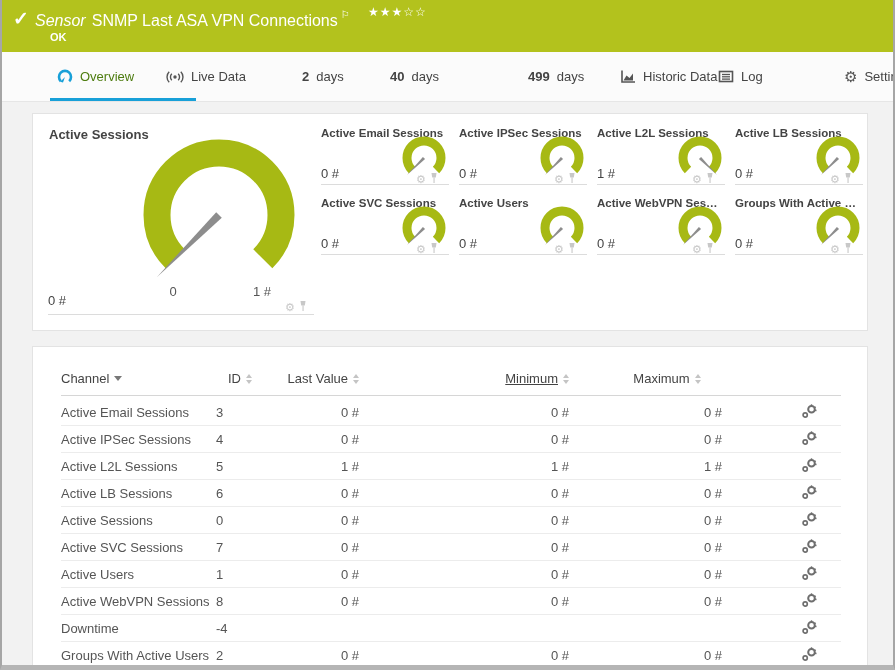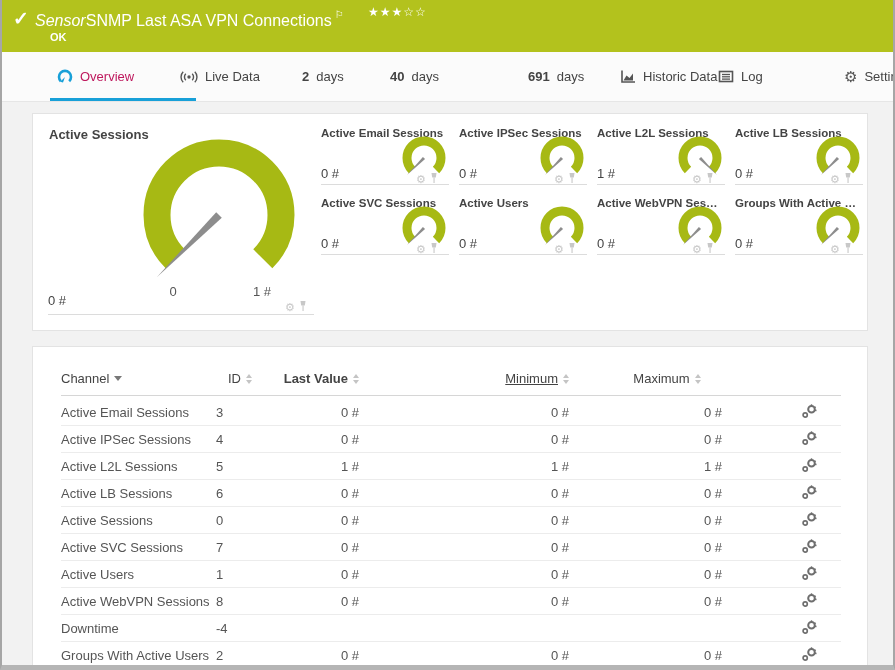--- a/index.html
+++ b/index.html
@@ -3,30 +3,30 @@
 <meta charset="utf-8">
 <style>
   html,body{margin:0;padding:0;background:#ddd;}
   .page{position:relative;width:895px;height:670px;background:#f2f2f2;overflow:hidden;
         box-sizing:border-box;border-left:2px solid #a6a6a6;border-right:2px solid #a6a6a6;border-bottom:5px solid #b5b5b5;
         font-family:"Liberation Sans", sans-serif;color:#444;}
   
   .hdr{position:absolute;left:0;top:0;width:100%;height:52px;background:#b3c21d;color:#fff;}
   .hdr .check{position:absolute;left:11px;top:7px;font-size:19px;font-weight:bold;}
   .hdr .titleline{position:absolute;left:33px;top:9px;font-size:16px;white-space:nowrap;}
-  .hdr .kind{font-style:italic;margin-right:0;}
+  .hdr .kind{font-style:italic;margin-right:6px;}
   .hdr .flag{font-size:10px;vertical-align:8px;margin-left:3px;}
   .hdr .stars{position:absolute;left:366px;top:5px;font-size:12px;letter-spacing:1px;cursor:pointer;}
   .hdr .ok{position:absolute;left:48px;top:31px;font-size:11px;font-weight:bold;}
   
   .tabbar{position:absolute;left:0;top:52px;width:100%;height:50px;background:#fbfbfb;border-bottom:1px solid #e6e6e6;box-sizing:border-box;}
   .tab{position:absolute;top:0;height:49px;display:flex;align-items:center;gap:7px;font-size:13px;color:#444;cursor:pointer;white-space:nowrap;}
   .tab svg{display:block;}
   .tab .num{font-weight:bold;}
-  .tab.active{color:#be185d;}
+  .tab.active{color:#4d7c0f;}
   .tab-underline{position:absolute;left:48px;top:46px;width:146px;height:3px;background:#18a0d8;}
   
   .panel{position:absolute;background:#fff;border:1px solid #e3e3e3;box-sizing:border-box;}
   #gaugePanel{left:30px;top:113px;width:836px;height:218px;}
   #tablePanel{left:30px;top:346px;width:836px;height:330px;border-bottom:none;}
   
   .gtitle{font-size:12.5px;font-weight:bold;color:#444;}
   #mainGaugeTitle{position:absolute;left:16px;top:13px;}
   #mainGaugeSvg{position:absolute;left:101px;top:16px;}
   .scale{position:absolute;font-size:13px;color:#555;text-align:center;}
@@ -45,21 +45,21 @@
   .scell .sval{position:absolute;left:0;top:44px;font-size:13px;color:#444;}
   .scell .miniicons{left:95px;top:48px;}
   .needle{transform-origin:85px 85px;}
   .sneedle{transform-origin:25px 25px;}
   .needle.max,.sneedle.max{transform:rotate(-90deg);}
   
   .th{position:absolute;top:24px;font-size:13px;color:#444;display:flex;align-items:center;gap:5px;cursor:pointer;}
   .th.right{justify-content:flex-end;}
   #thChannel{left:28px;width:150px;}
   #thId{left:195px;width:60px;}
-  #thLast{left:216px;width:110px;justify-content:flex-end;font-weight:bold;}
+  #thLast{left:216px;width:110px;justify-content:flex-end;}
   #thMin{left:426px;width:110px;justify-content:flex-end;text-decoration:underline;}
   #thMax{left:579px;width:110px;justify-content:center;}
   #headRule{position:absolute;left:28px;top:48px;width:780px;height:1px;background:#d6d6d6;}
   .sort-down{width:0;height:0;border-left:4px solid transparent;border-right:4px solid transparent;border-top:5px solid #787878;}
   .sort-both{display:flex;flex-direction:column;gap:2px;}
   .sort-both i{display:block;width:0;height:0;border-left:3.5px solid transparent;border-right:3.5px solid transparent;}
   .sort-both .up{border-bottom:4px solid #c4c4c4;}
   .sort-both .dn{border-top:4px solid #c4c4c4;}
   .trow{position:absolute;left:0;width:836px;height:27px;}
   .trow .rl{position:absolute;left:28px;top:6px;font-size:13px;color:#555;}
@@ -84,42 +84,42 @@
   <div class="tabbar">
     <div class="tab active" style="left:55px">
       <span>
           <svg width="16" height="16" viewBox="0 0 16 16">
             <path d="M3.8 12.2 A6 6 0 1 1 12.2 12.2" fill="none" stroke="#18a0d8" stroke-width="2.6"></path>
             <path d="M8 8 L3.2 12.8 L6 13.6 Z" fill="#18a0d8"></path>
           </svg>
         </span>
       <span>Overview</span>
     </div>
-    <div class="tab" style="left:178px">
+    <div class="tab" style="left:164px">
       <span>
           <svg width="18" height="14" viewBox="0 0 18 14">
             <circle cx="9" cy="7" r="1.7" fill="#555"></circle>
             <path d="M5.8 3.8 A4.5 4.5 0 0 0 5.8 10.2" fill="none" stroke="#555" stroke-width="1.4"></path>
             <path d="M3.2 1.8 A7.3 7.3 0 0 0 3.2 12.2" fill="none" stroke="#555" stroke-width="1.4"></path>
             <path d="M12.2 3.8 A4.5 4.5 0 0 1 12.2 10.2" fill="none" stroke="#555" stroke-width="1.4"></path>
             <path d="M14.8 1.8 A7.3 7.3 0 0 1 14.8 12.2" fill="none" stroke="#555" stroke-width="1.4"></path>
           </svg>
         </span>
       <span>Live Data</span>
     </div>
     <div class="tab" style="left:300px">
       <span class="num">2</span>
         <span>days</span>
     </div>
     <div class="tab" style="left:388px">
       <span class="num">40</span>
         <span>days</span>
     </div>
     <div class="tab" style="left:526px">
-      <span class="num">691</span>
+      <span class="num">499</span>
         <span>days</span>
     </div>
     <div class="tab" style="left:618px">
       <span>
           <svg width="16" height="15" viewBox="0 0 16 15">
             <path d="M2 1.5 V13 H15" fill="none" stroke="#555" stroke-width="1.6"></path>
             <polygon points="3.5,11.5 6.5,6.5 9.5,9 13,4.5 13,11.5" fill="#555"></polygon>
           </svg>
         </span>
       <span>Historic Data</span>

